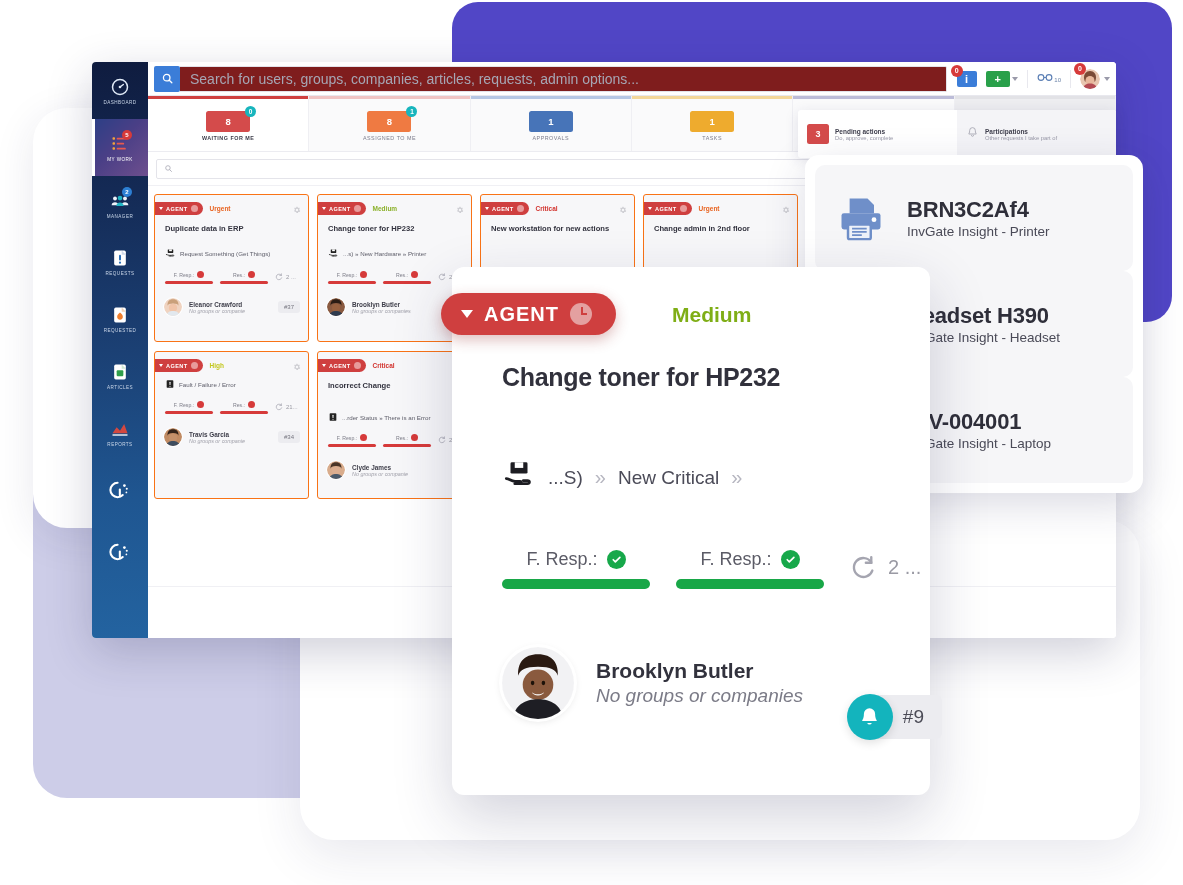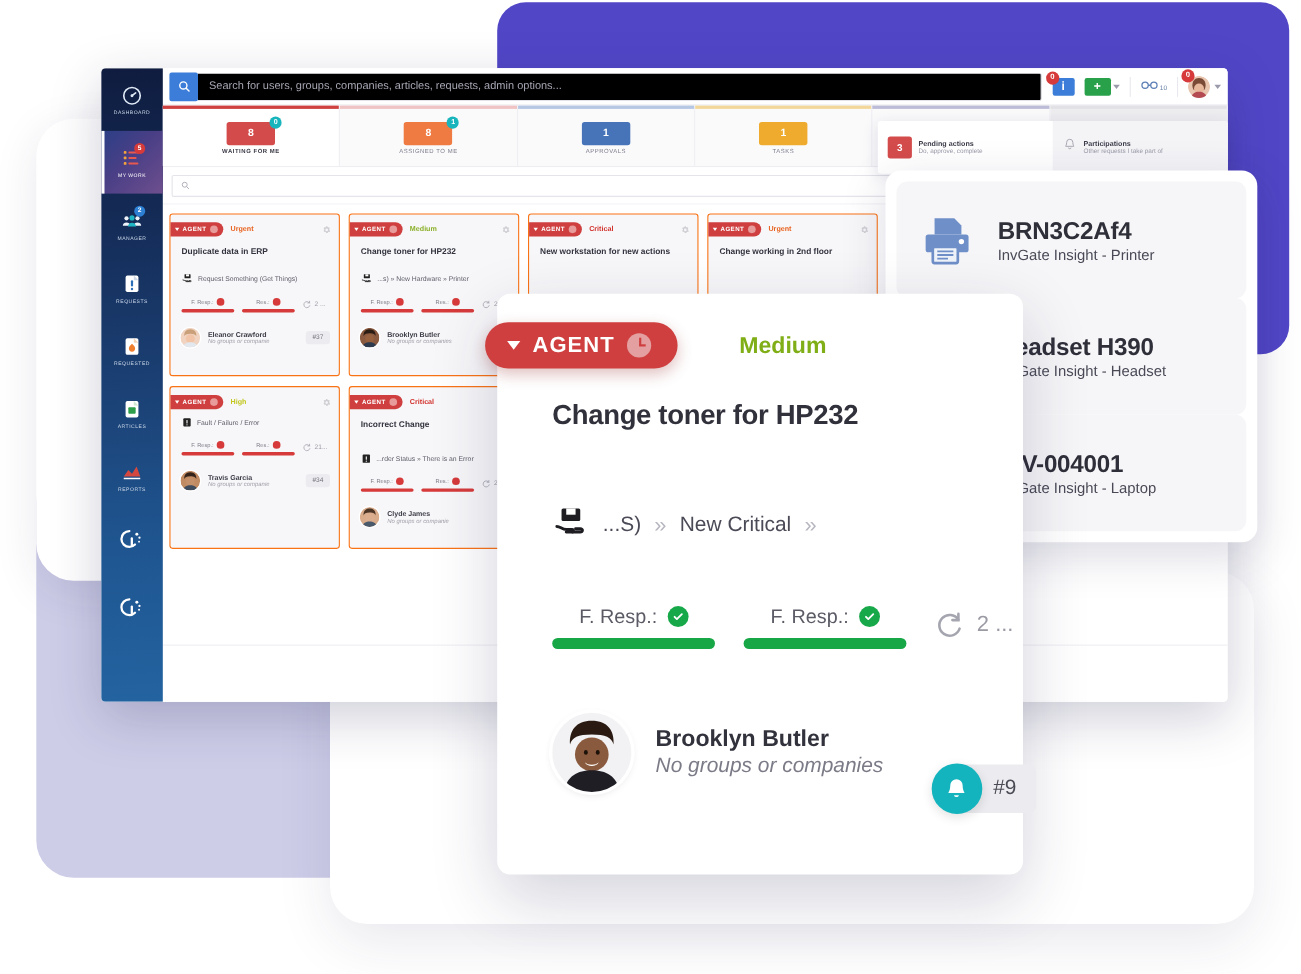--- a/index.html
+++ b/index.html
@@ -82,21 +82,21 @@
     height:34px; background:#ffffff; border-bottom:1px solid #e8e8ee;
     display:flex; align-items:center; padding:0 6px 0 0; gap:0;
   }
   .search-btn {
     width:26px; height:26px; margin-left:6px; background:#3b7dd8; border-radius:2px;
     display:flex; align-items:center; justify-content:center; flex:0 0 26px;
   }
   .search-field {
     flex:1; height:26px; border:1px solid #e3e3ea; border-left:none;
     display:flex; align-items:center; padding-left:10px;
-    font-size:10px; color:#a6a6b4; background:#000000; border-radius:0 2px 2px 0;
+    font-size:14px; color:#a6a6b4; background:#7f1d1d; border-radius:0 2px 2px 0;
     min-width:0; overflow:hidden; white-space:nowrap;
   }
   .topbar-actions { display:flex; align-items:center; gap:9px; padding-left:10px; }
   .tb-btn { position:relative; display:flex; align-items:center; }
   .icon-sq { width:20px; height:16px; border-radius:2px; display:flex; align-items:center; justify-content:center; color:#fff; font-size:11px; font-weight:bold; }
   .icon-sq.blue { background:#3b7dd8; }
   .icon-sq.green { background:#29a04a; width:24px; }
   .tb-badge {
     position:absolute; top:-6px; left:-6px; width:12px; height:12px; border-radius:6px;
     background:#d63a3a; color:#fff; font-size:7px; line-height:12px; text-align:center; font-weight:bold;
@@ -663,21 +663,21 @@
                 <span>AGENT</span>
                 <span class="clk"></span>
               </div>
               <span class="prio urgent">Urgent</span>
               <span class="gear-sm">
                 <svg viewBox="0 0 20 20" width="8" height="8">
                     <path d="M10 7a3 3 0 100 6 3 3 0 000-6zm6.6 3c0 .4 0 .8-.1 1.2l1.5 1.2-1.5 2.6-1.8-.7c-.6.5-1.3.9-2 1.1l-.3 1.9H8.6l-.3-1.9c-.8-.2-1.5-.6-2-1.1l-1.8.7L3 11.4l1.5-1.2C4.4 9.8 4.4 9.4 4.4 9s0-.8.1-1.2L3 6.6 4.5 4l1.8.7c.6-.5 1.2-.9 2-1.1l.3-1.9h2.8l.3 1.9c.7.2 1.4.6 2 1.1L15.5 4 17 6.6l-1.5 1.2c.1.4.1.8.1 1.2z" fill="#8d8d97"></path>
                   </svg>
               </span>
             </div>
-            <div class="card-title">Change working in 2nd floor</div>
+            <div class="card-title">Change admin in 2nd floor</div>
           </div>
 
         </div>
 
         <div class="card-row">
 
           <div class="card">
             <div class="card-head">
               <div class="agent-pill">
                 <span class="tri"></span>

